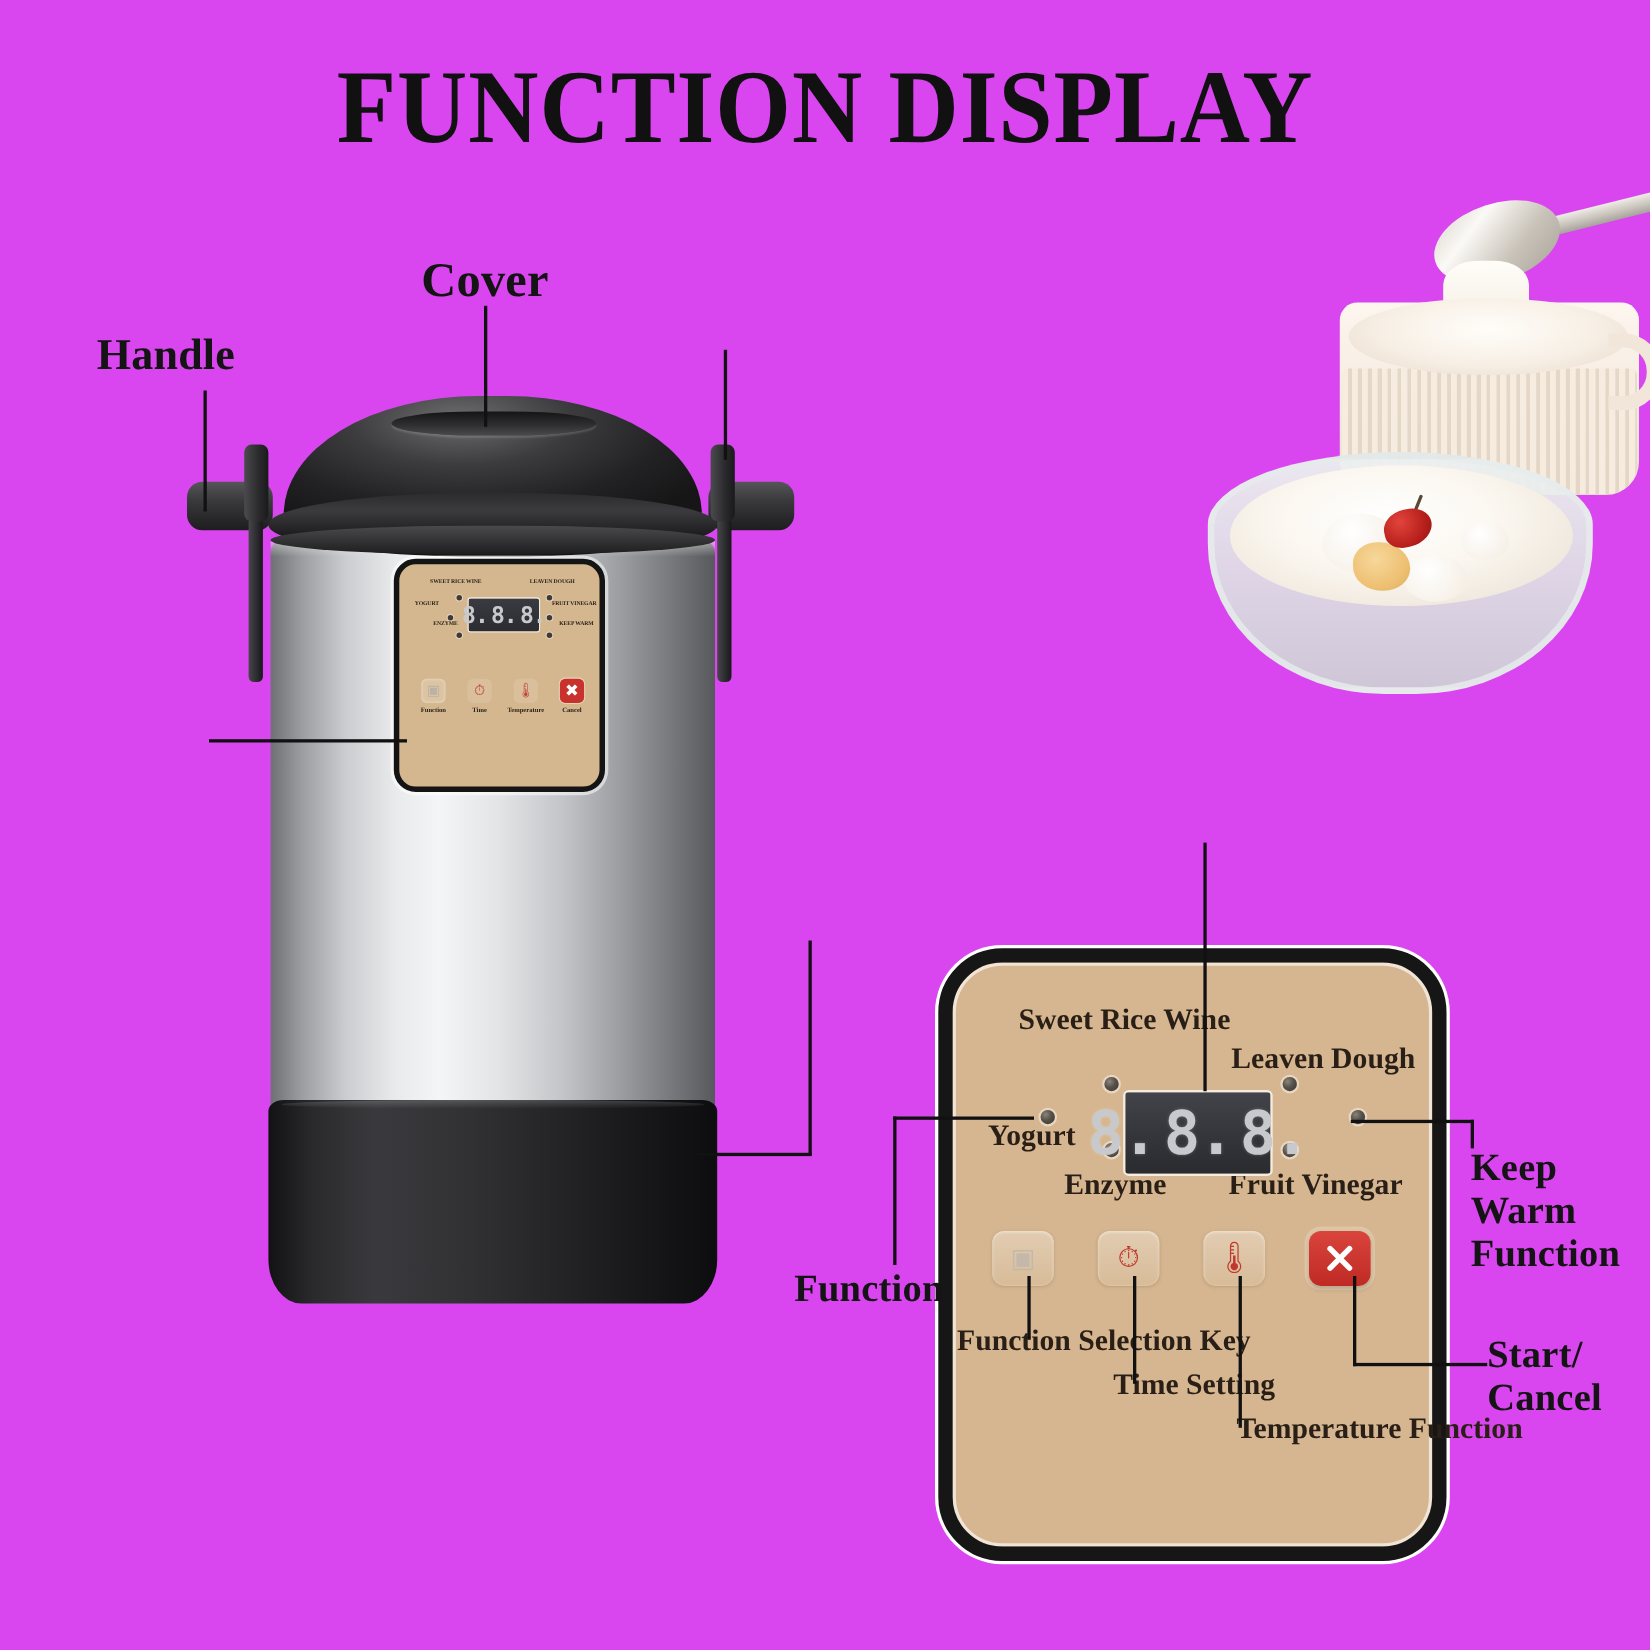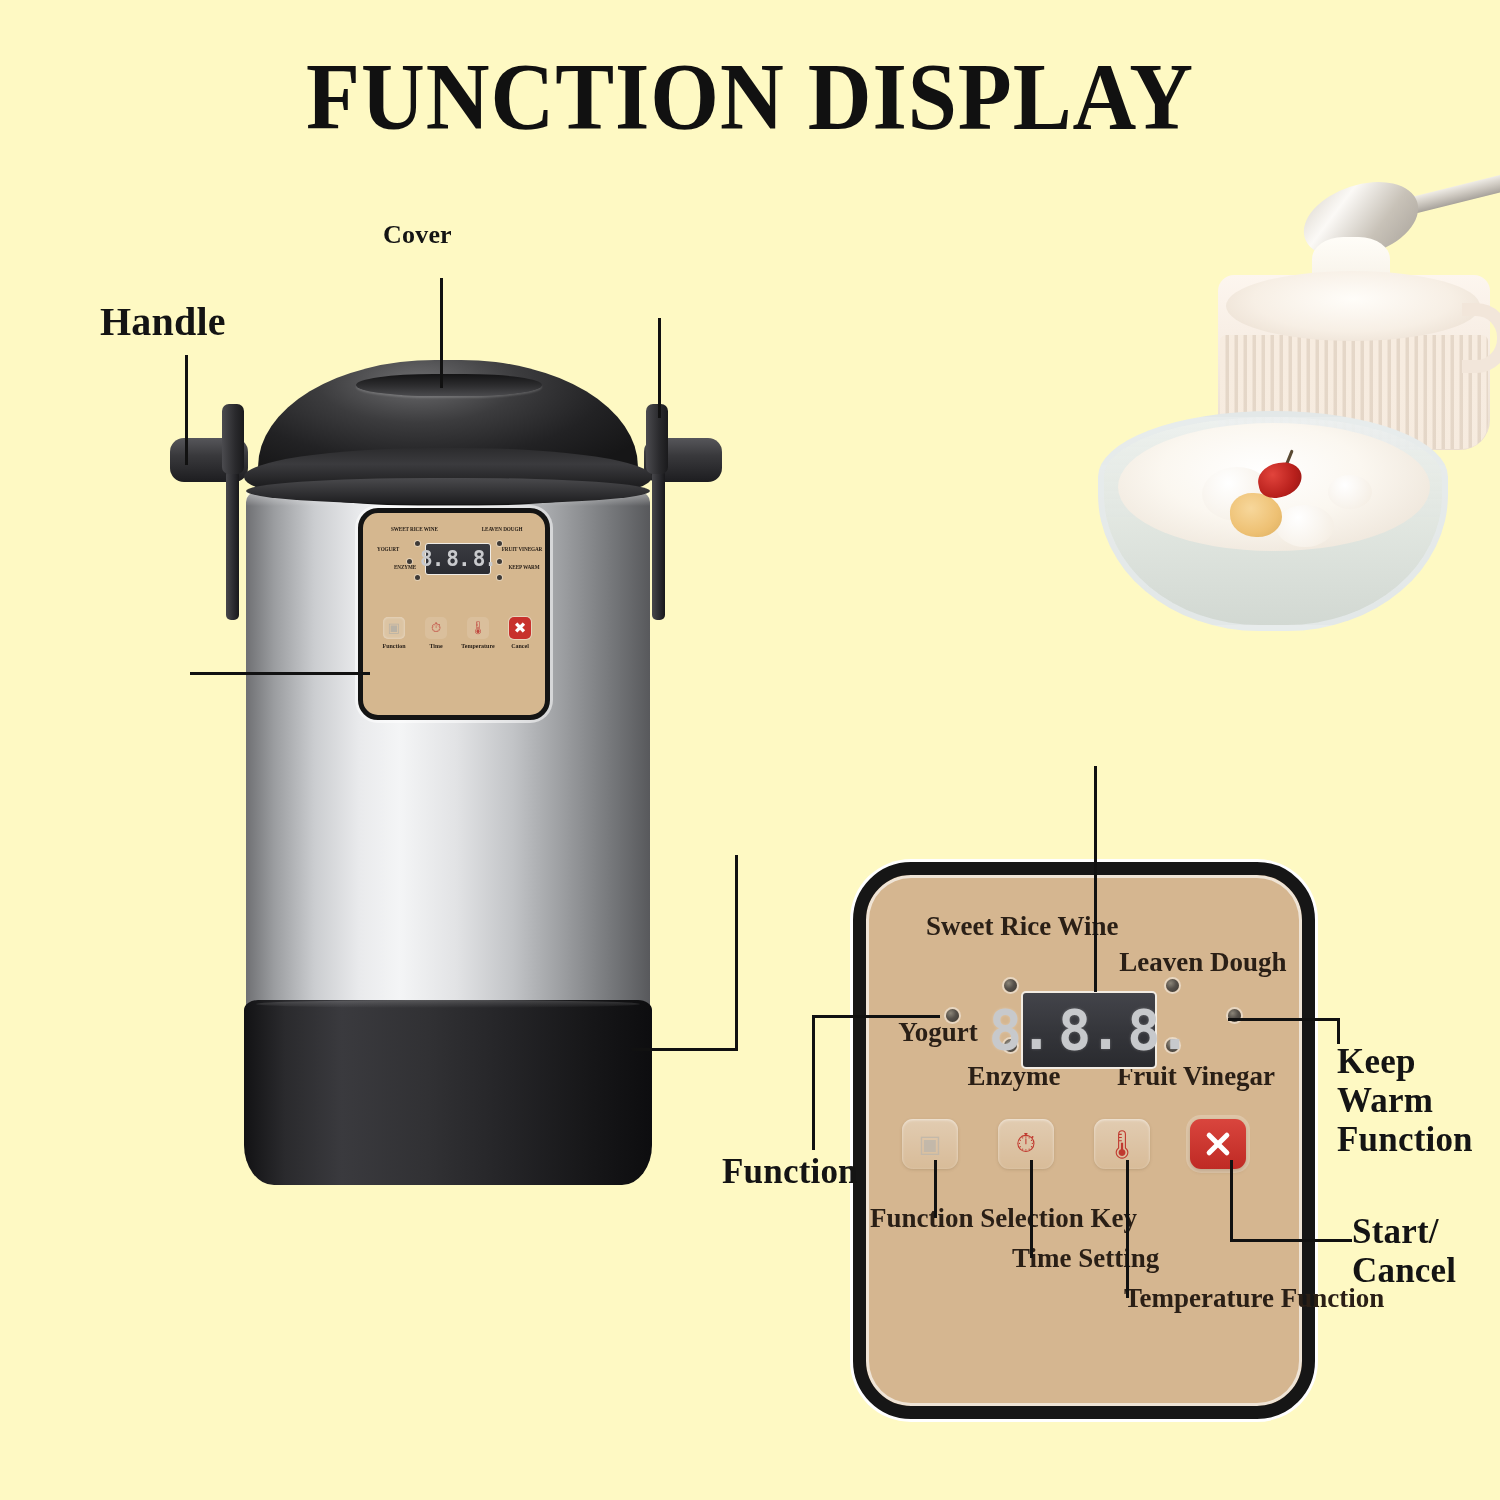--- a/index.html
+++ b/index.html
@@ -10,21 +10,21 @@
     background: #ffffff;
     font-family: "Liberation Serif", "DejaVu Serif", serif;
     overflow: hidden;
     position: relative;
   }
 
   #stage {
     position: relative;
     width: 1500px;
     height: 1500px;
-    background: #fef9c3;
+    background: #d946ef;
   }
 
   
   .title {
     position: absolute;
     top: 42px;
     left: 0;
     width: 1500px;
     text-align: center;
     font-family: "Liberation Serif", "DejaVu Serif", serif;
@@ -435,24 +435,24 @@
           <span class="mini-ico white">✖</span>
         </div>
 
       <div class="mini-blabel" style="left:8px;">Function</div>
       <div class="mini-blabel" style="left:50px;">Time</div>
       <div class="mini-blabel" style="left:92px;">Temperature</div>
       <div class="mini-blabel" style="left:134px;">Cancel</div>
     </div>
   </div>
 
-  <div class="callout" style="left:100px; top:300px; font-size:40px;">Handle</div>
+  <div class="callout" style="left:88px; top:300px; font-size:40px;">Handle</div>
   <div class="leader v" style="left:185px; top:355px; height:110px;"></div>
 
-  <div class="callout" style="left:383px; top:220px; font-size:26px;">Cover</div>
+  <div class="callout" style="left:383px; top:230px; font-size:44px;">Cover</div>
   <div class="leader v" style="left:440px; top:278px; height:110px;"></div>
 
   <div class="leader v" style="left:658px; top:318px; height:100px;"></div>
 
   <div class="leader h" style="left:190px; top:672px; width:180px;"></div>
 
   <div class="leader v" style="left:735px; top:855px; height:195px;"></div>
   <div class="leader h" style="left:632px; top:1048px; width:106px;"></div>
 
   <div id="food">

